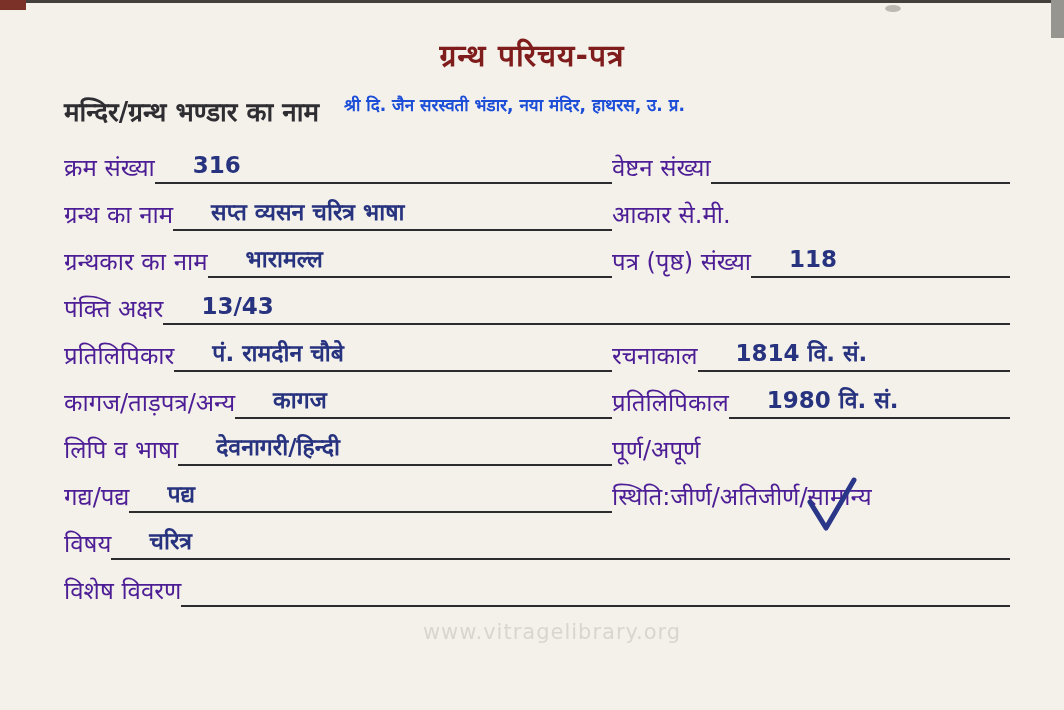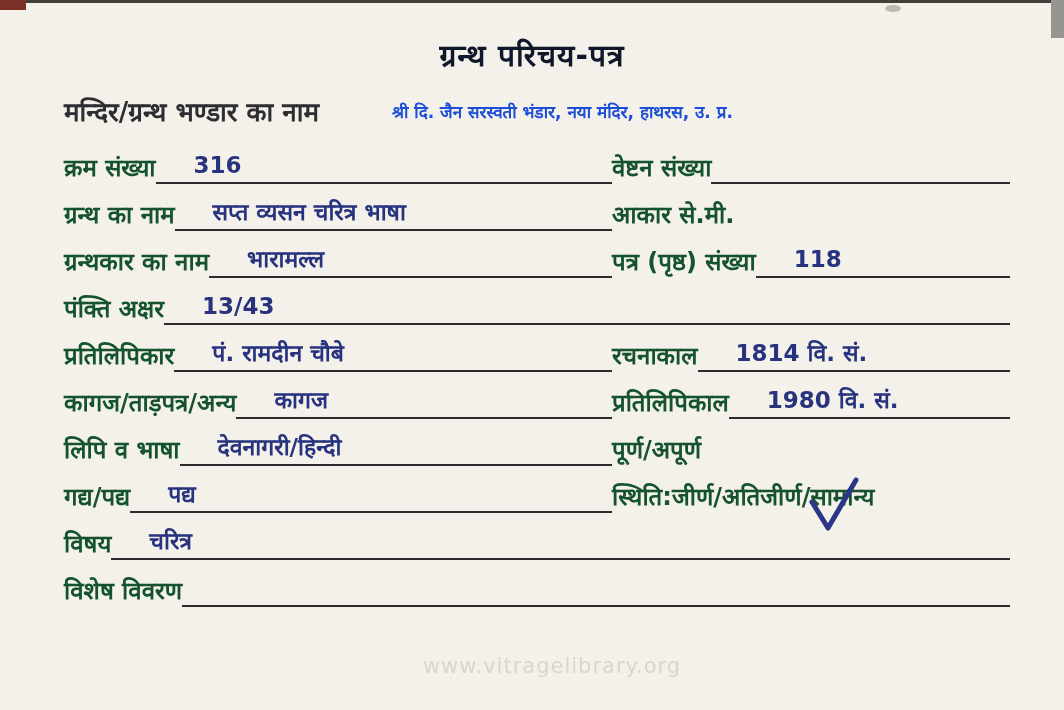--- a/index.html
+++ b/index.html
@@ -15,57 +15,56 @@
   .top-edge{position:absolute;top:0;left:0;width:1064px;height:3px;background:#43403c;}
   .corner-red{position:absolute;top:0;left:0;width:26px;height:10px;background:#7b3028;}
   .right-strip{position:absolute;top:0;right:0;width:13px;height:38px;background:#979590;}
   .smudge{position:absolute;left:885px;top:5px;width:16px;height:7px;background:#bcb9b3;border-radius:50%;}
 
   .title{
     text-align:center;
     padding-top:34px;
     font-size:30px;
     font-weight:bold;
-    color:#0f172a;
+    color:#7f1d1d;
     letter-spacing:1px;
   }
   .headrow{
-    display:flex;align-items:center;
+    display:flex;align-items:flex-start;
     margin:18px 54px 0 64px;
     white-space:nowrap;
-    gap:48px;
   }
   .head-label{font-size:26px;font-weight:600;color:#2e2d31;}
   .head-value{font-size:17px;font-weight:600;color:#1d4ed8;margin-left:25px;}
 
   .rows{margin:8px 54px 0 64px;}
   .row{display:flex;height:47px;align-items:flex-end;}
   .lsec{width:548px;display:flex;align-items:flex-end;height:100%;}
   .row.full .lsec{width:100%;}
   .rsec{flex:1;display:flex;align-items:flex-end;height:100%;}
   .lbl{
-    font-size:24px;font-weight:700;color:#14532d;
+    font-size:24px;font-weight:400;color:#4c1d95;
     white-space:nowrap;padding-bottom:1px;line-height:1.15;text-align:center;
   }
   .fill{
     flex:1;border-bottom:2px solid #2c2b2e;
     display:flex;align-items:flex-end;height:100%;
     min-width:10px;
     text-align:center;
   }
   .val{
     font-size:23px;font-weight:bold;color:#27337f;
     padding:0 0 4px 38px;white-space:nowrap;line-height:1.1;
   }
   .val:empty{padding:0;}
   .checked-wrap{position:relative;display:inline-block;}
   .check-svg{position:absolute;left:-4px;top:-10px;overflow:visible;pointer-events:none;}
 
   .watermark{
-    position:absolute;left:0;top:654px;width:1064px;
+    position:absolute;left:0;top:620px;width:1064px;
     text-align:center;padding-left:40px;box-sizing:border-box;
     font-size:21px;color:#d9d6cf;letter-spacing:1px;
   }
 </style>
 </head>
 <body>
 
 <div class="card">
 
   <div class="top-edge"></div>

